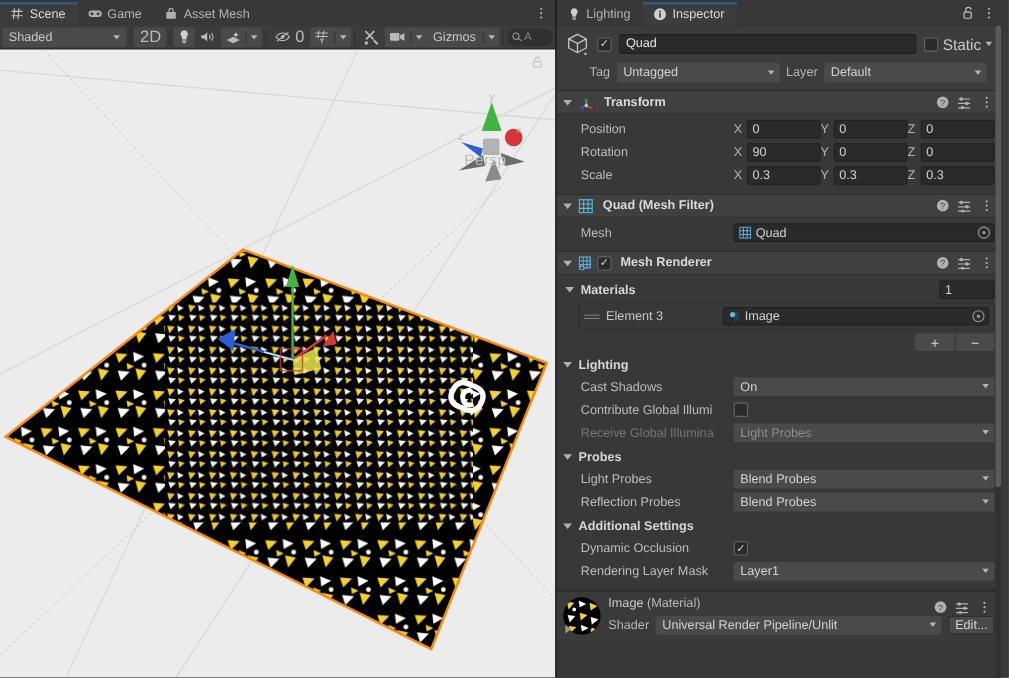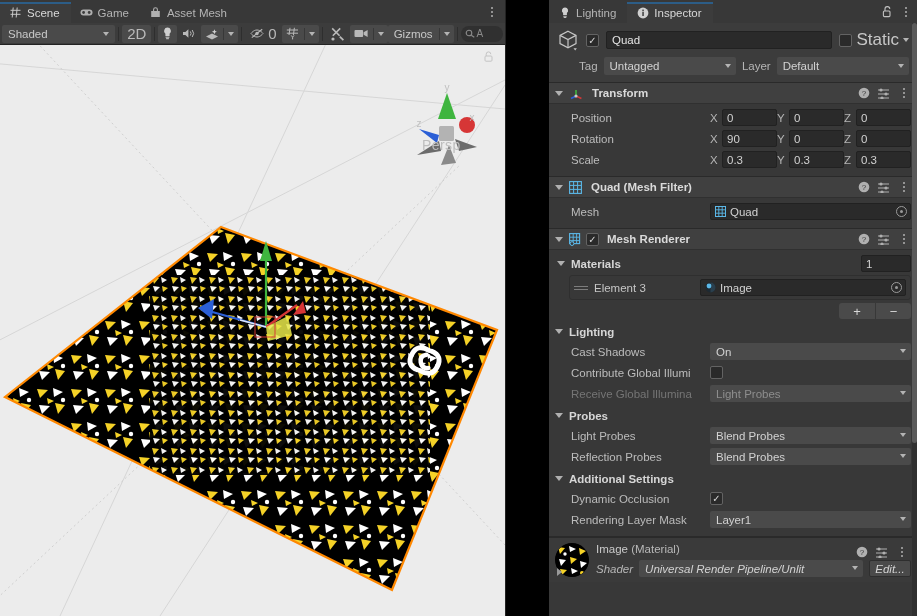--- a/index.html
+++ b/index.html
@@ -38,34 +38,34 @@
   .searchbox { width:44px; height:16px; background:#303030; border-radius:8px; display:flex;
                align-items:center; padding:0 4px; gap:2px; color:#8a8a8a; font-size:10px; }
 
   .scene { position:absolute; left:0; top:45px; right:0; bottom:0;
            background:#ececec; overflow:hidden; }
   .persplbl { position:absolute; font-size:14px; color:#bdbdbd; letter-spacing:.4px; }
   .lockico { position:absolute; color:#c9c9c9; font-size:12px; }
 
   
   .right { width:412px; height:616px; background:#000000; position:relative;
-           border-left:1px solid #232323;padding-left:43px; }
+           border-left:1px solid #232323; }
   .itabbar { height:23px; background:#383838; display:flex; align-items:flex-end; position:relative; }
   .itools { position:absolute; right:4px; bottom:4px; display:flex; align-items:center; gap:7px; }
 
   .ibody { height:593px; overflow:hidden; background:#383838; }
 
   .hdrblock { background:#3c3c3c; padding:6px 8px 7px 8px; border-bottom:1px solid #2a2a2a; }
   .row1 { display:flex; align-items:center; gap:7px; }
   .goicon { width:22px; height:22px; position:relative; }
   .cbx { width:13px;height:13px; background:#2a2a2a; border:1px solid #636363; border-radius:2px;
          display:flex; align-items:center; justify-content:center; color:#d6d6d6; font-size:10px; }
   .namefield { flex:1; height:18px; background:#2a2a2a; border:1px solid #212121; border-radius:2px;
                display:flex; align-items:center; padding:0 5px; color:#e4e4e4; font-size:11.5px; }
-  .staticwrap { display:flex; align-items:center; gap:4px; font-size:17px; color:#c8c8c8; }
+  .staticwrap { display:flex; align-items:center; gap:4px; font-size:14px; color:#c8c8c8; }
   .cbx.empty { background:#2a2a2a; }
   .row2 { display:flex; align-items:center; gap:6px; margin-top:6px; padding-left:22px; }
   .lbl { color:#b6b6b6; font-size:11.5px; white-space:nowrap; }
   .dd { height:18px; background:#4a4a4a; border-radius:2px; display:flex; align-items:center;
         padding:0 6px; color:#d2d2d2; font-size:11.5px; position:relative; }
   .dd .car { position:absolute; right:5px; top:7px; }
 
   .comp { border-bottom:1px solid #2a2a2a; }
   .comphdr { height:21px; background:#404040; display:flex; align-items:center; gap:6px;
              padding:0 6px; border-bottom:1px solid #303030; }
@@ -116,21 +116,21 @@
   .grouphdr { display:flex; align-items:center; gap:6px; height:19px; margin:3px 0 1px 0; }
   .grouphdr .t { font-size:11.5px; color:#d6d6d6; font-weight:bold; }
 
   .matfoot { background:#3a3a3a; border-top:1px solid #2a2a2a; padding:5px 6px; display:flex;
              align-items:flex-start; gap:7px; position:relative; }
   .matprev { width:34px; height:34px; border-radius:50%; overflow:hidden; position:relative;
              background:#111; flex:none; }
   .matcol { flex:1; }
   .mattitle { font-size:11.5px; color:#b8b8b8; margin-bottom:5px; }
   .mattitle b { color:#c9c9c9; font-weight:normal; }
-  .shaderrow { display:flex; align-items:center; gap:6px;font-style:italic; }
+  .shaderrow { display:flex; align-items:center; gap:6px; }
   .editbtn { width:42px; height:17px; background:#4a4a4a; border:1px solid #2e2e2e; border-radius:2px;
              display:flex; align-items:center; justify-content:center; color:#d4d4d4; font-size:11.5px; }
   .matfoot .fold { position:absolute; left:8px; bottom:6px; }
 
   .scrollv { position:absolute; right:0; top:23px; width:5px; height:593px; background:#303030; }
   .scrollv i { position:absolute; left:0; top:0; width:5px; height:420px; background:#5a5a5a; border-radius:3px; display:block;}
 
   svg { display:block; }
 </style>
 </head>

